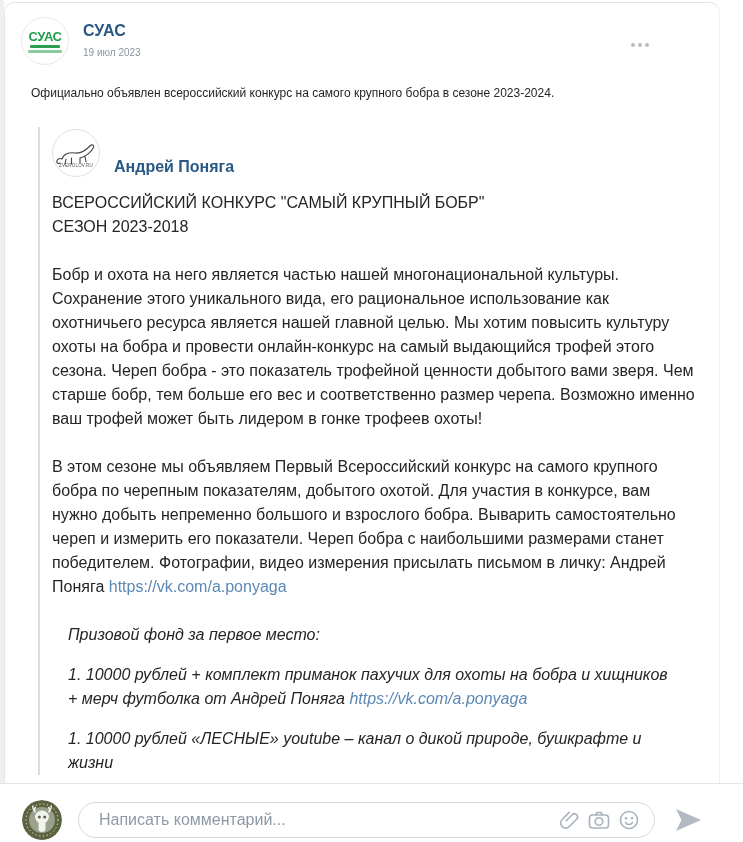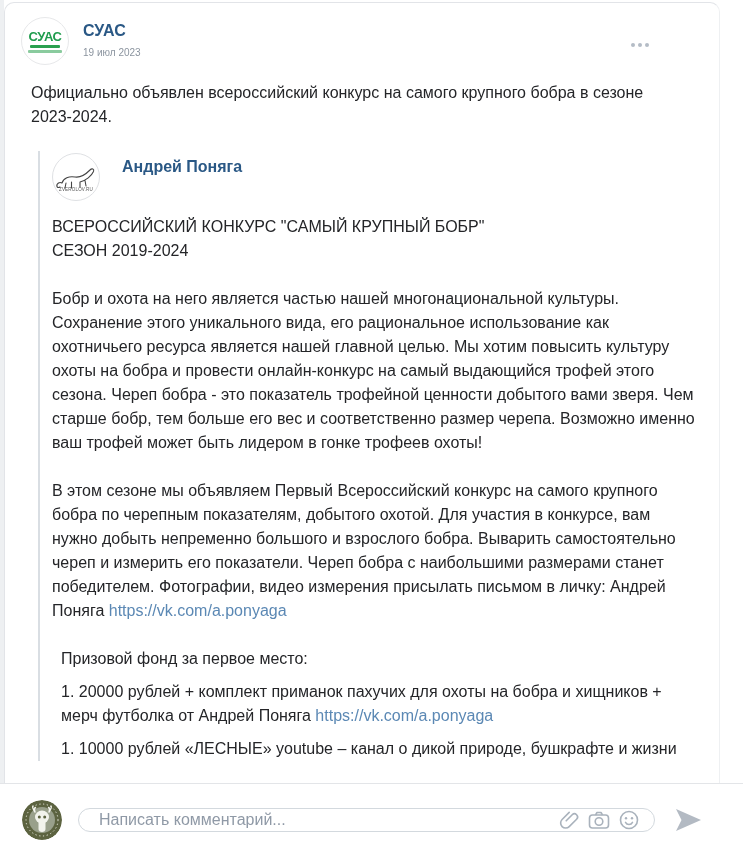--- a/index.html
+++ b/index.html
@@ -61,62 +61,62 @@
     position: absolute; top: 36px; right: 66px;
     display: flex; gap: 3px; cursor: pointer; padding: 4px;
   }
   .more-options i {
     width: 4px; height: 4px; border-radius: 50%;
     background: #b4bcc6; display: block;
   }
   
   .post-text {
     padding: 16px 24px 0 26px;
-    font-size: 16px; line-height: 24px;
+    font-size: 12px; line-height: 24px;
     color: #242528;
     width: 700px;
   }
   
   .repost {
     margin: 22px 24px 0 33px;
     border-left: 2px solid #d9dee3;
     padding-left: 12px;
   }
-  .repost-header { display: flex; align-items: flex-start; padding-top: 2px; gap: 8px; }
+  .repost-header { display: flex; align-items: flex-end; padding-top: 2px; }
   .avatar-repost { width: 48px; height: 48px; border: 1px solid #dfe1e4; }
   .zverolov-caption {
     font-size: 4.5px; color: #555; letter-spacing: .2px;
     margin-top: -6px; white-space: nowrap;
   }
   .repost-body {
     font-size: 16px; line-height: 24px; color: #242528;
     margin-top: 14px;
   }
   .repost-body p { margin: 0 0 24px 0; }
-  .repost-body p.tight { margin: 9px; }
+  .repost-body p.tight { margin: 16px; font-style: italic; }
   .text-link { color: #5b88b4; text-decoration: none; cursor: pointer; }
   
   .comment-divider {
     position: absolute; left: 0; right: 0; top: 783px;
     height: 1px; background: #e3e5e8;
   }
   .comment-bar {
     position: absolute; left: 0; right: 0; top: 784px;
     height: 72px; background: #fff;
     display: flex; align-items: center;
     padding: 0 38px 0 22px;
   }
   .avatar-commenter {
     width: 40px; height: 40px; border-radius: 50%;
     flex: 0 0 auto; overflow: hidden; border: none;
   }
   .comment-input-wrap {
     flex: 1 1 auto;
     margin-left: 16px;
-    height: 24px;
+    height: 36px;
     border: 1px solid #d3d9de;
     border-radius: 20px;
     display: flex; align-items: center;
     padding: 0 10px 0 18px;
     background: #fff;
   }
   .comment-input {
     flex: 1 1 auto; border: none; outline: none;
     font-family: "Liberation Sans", sans-serif;
     font-size: 16px; color: #242528; background: transparent;
@@ -169,29 +169,29 @@
         <div class="zverolov-caption">ZVEROLOV.RU</div>
       </div>
       <div class="header-meta">
         <div class="author-name">Андрей Поняга</div>
       </div>
     </div>
 
     <div class="repost-body">
       <p>
         <span>ВСЕРОССИЙСКИЙ КОНКУРС "САМЫЙ КРУПНЫЙ БОБР"</span><br>
-        <span>СЕЗОН 2019-2024</span>
+        <span>СЕЗОН 2023-2018</span>
       </p>
       <p>Бобр и охота на него является частью нашей многонациональной культуры. Сохранение этого уникального вида, его рациональное использование как охотничьего ресурса является нашей главной целью. Мы хотим повысить культуру охоты на бобра и провести онлайн-конкурс на самый выдающийся трофей этого сезона. Череп бобра - это показатель трофейной ценности добытого вами зверя. Чем старше бобр, тем больше его вес и соответственно размер черепа. Возможно именно ваш трофей может быть лидером в гонке трофеев охоты!</p>
       <p>
         <span>В этом сезоне мы объявляем Первый Всероссийский конкурс на самого крупного бобра по черепным показателям, добытого охотой. Для участия в конкурсе, вам нужно добыть непременно большого и взрослого бобра. Выварить самостоятельно череп и измерить его показатели. Череп бобра с наибольшими размерами станет победителем. Фотографии, видео измерения присылать письмом в личку: Андрей Поняга </span><a class="text-link">https://vk.com/a.ponyaga</a>
       </p>
       <p class="tight">Призовой фонд за первое место:</p>
       <p class="tight">
-        <span>1. 20000 рублей + комплект приманок пахучих для охоты на бобра и хищников + мерч футболка от Андрей Поняга </span><a class="text-link">https://vk.com/a.ponyaga</a>
+        <span>1. 10000 рублей + комплект приманок пахучих для охоты на бобра и хищников + мерч футболка от Андрей Поняга </span><a class="text-link">https://vk.com/a.ponyaga</a>
       </p>
       <p class="tight">1. 10000 рублей «ЛЕСНЫЕ» youtube – канал о дикой природе, бушкрафте и жизни</p>
     </div>
   </div>
 </div>
 
 <div class="comment-divider"></div>
 <div class="comment-bar">
   <div class="avatar avatar-commenter">
     <svg width="40" height="40" viewBox="0 0 40 40">

